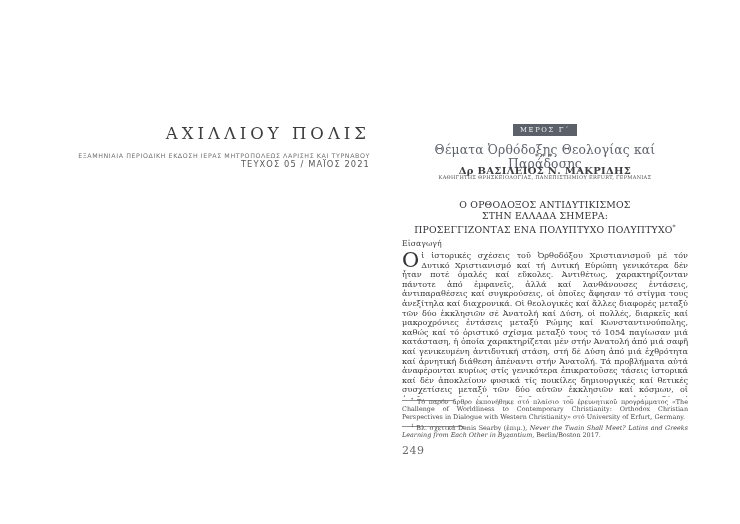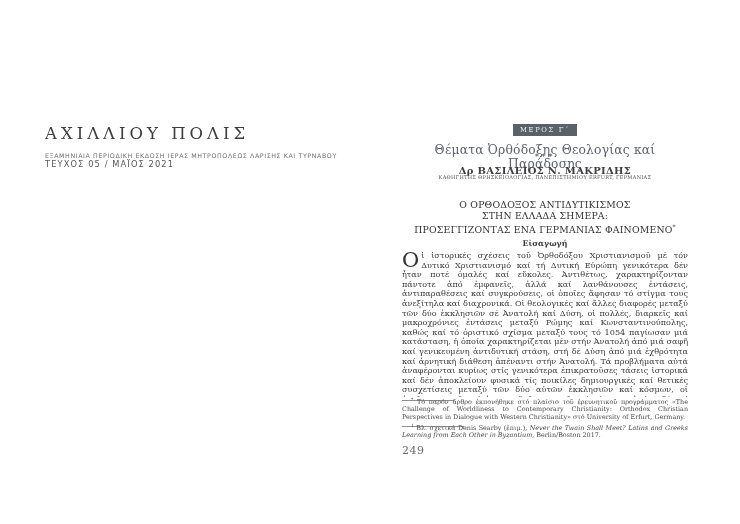--- a/index.html
+++ b/index.html
@@ -4,21 +4,21 @@
 <style>
   html,body{margin:0;padding:0;}
   body{
     width:740px;height:524px;background:#ffffff;position:relative;
     font-family:"DejaVu Serif", serif;
     -webkit-font-smoothing:antialiased;
   }
   .spread{position:absolute;inset:0;background:#ffffff;overflow:hidden;}
 
   
-  .left-block{position:absolute;left:0;top:124px;width:370px;text-align:left;padding-left:45px;}
+  .left-block{position:absolute;left:0;top:124px;width:370px;text-align:right;}
   .journal-title{
     margin:0;font-size:16.5px;font-weight:400;letter-spacing:4px;
     color:#3d3d3f;font-family:"DejaVu Serif",serif;
   }
   .journal-subtitle{
     margin-top:9px;font-family:"DejaVu Sans",sans-serif;
     font-size:6.3px;letter-spacing:.6px;color:#6e6e70;
   }
   .issue-line{
     margin-top:0;font-family:"DejaVu Sans",sans-serif;
@@ -40,21 +40,21 @@
     font-size:12.3px;color:#5e636b;letter-spacing:.2px;
   }
   .stars{top:152px;text-align:center;font-size:7.5px;letter-spacing:3px;color:#3e3e40;}
   .author{top:165px;text-align:center;font-size:10px;font-weight:700;color:#3f3f43;letter-spacing:.3px;}
   .affiliation{top:174px;text-align:center;font-size:5px;color:#55555a;letter-spacing:.3px;}
   .article-title{
     top:200px;margin:0;text-align:center;font-size:9.3px;font-weight:400;
     line-height:10.8px;color:#323237;letter-spacing:.2px;
   }
   .article-title sup{font-size:6px;}
-  .intro-heading{top:239px;text-align:center;font-size:7.8px;font-weight:700;color:#3b3b3f;}
+  .intro-heading{top:239px;text-align:left;font-size:7.8px;font-weight:400;color:#3b3b3f;}
   .body-text{
     top:251px;margin:0;height:146px;overflow:hidden;
     text-align:justify;font-size:8.1px;line-height:9.6px;color:#39393d;
   }
   .dropcap{
     float:left;font-size:21px;line-height:17.5px;padding:1px 2px 0 0;color:#333338;
   }
   .fn-rule{border:none;border-top:1px solid #8f8f91;height:0;}
   .rule-1{top:392px;width:52px;}
   .rule-2{top:418px;width:62px;}
@@ -87,21 +87,21 @@
     <h2 class="section-title">Θέματα Ὀρθόδοξης Θεολογίας καί Παράδοσης</h2>
 
     <div class="stars">***</div>
 
     <div class="author">Δρ ΒΑΣΙΛΕΙΟΣ Ν. ΜΑΚΡΙΔΗΣ</div>
     <div class="affiliation">ΚΑΘΗΓΗΤΗΣ ΘΡΗΣΚΕΙΟΛΟΓΙΑΣ, ΠΑΝΕΠΙΣΤΗΜΙΟΥ ERFURT, ΓΕΡΜΑΝΙΑΣ</div>
 
     <h3 class="article-title">
       <span>Ο ΟΡΘΟΔΟΞΟΣ ΑΝΤΙΔΥΤΙΚΙΣΜΟΣ</span><br>
       <span>ΣΤΗΝ ΕΛΛΑΔΑ ΣΗΜΕΡΑ:</span><br>
-      <span>ΠΡΟΣΕΓΓΙΖΟΝΤΑΣ ΕΝΑ ΓΕΡΜΑΝΙΑΣ ΦΑΙΝΟΜΕΝΟ</span><sup>*</sup>
+      <span>ΠΡΟΣΕΓΓΙΖΟΝΤΑΣ ΕΝΑ ΠΟΛΥΠΤΥΧΟ ΠΟΛΥΠΤΥΧΟ</span><sup>*</sup>
     </h3>
 
     <div class="intro-heading">Εἰσαγωγή</div>
 
     <p class="body-text">
       <span class="dropcap">Ο</span><span>ἱ ἱστορικές σχέσεις τοῦ Ὀρθοδόξου Χριστιανισμοῦ μέ τόν Δυτικό Χριστιανισμό καί τή Δυτική Εὐρώπη γενικότερα δέν ἦταν ποτέ ὁμαλές καί εὔκολες. Ἀντιθέτως, χαρακτηρίζονταν πάντοτε ἀπό ἐμφανεῖς, ἀλλά καί λανθάνουσες ἐντάσεις, ἀντιπαραθέσεις καί συγκρούσεις, οἱ ὁποῖες ἄφησαν τό στίγμα τους ἀνεξίτηλα καί διαχρονικά. Οἱ θεολογικές καί ἄλλες διαφορές μεταξύ τῶν δύο ἐκκλησιῶν σέ Ἀνατολή καί Δύση, οἱ πολλές, διαρκεῖς καί μακροχρόνιες ἐντάσεις μεταξύ Ρώμης καί Κωνσταντινούπολης, καθώς καί τό ὁριστικό σχίσμα μεταξύ τους τό 1054 παγίωσαν μιά κατάσταση, ἡ ὁποία χαρακτηρίζεται μέν στήν Ἀνατολή ἀπό μιά σαφῆ καί γενικευμένη ἀντιδυτική στάση, στή δέ Δύση ἀπό μιά ἐχθρότητα καί ἀρνητική διάθεση ἀπέναντι στήν Ἀνατολή. Τά προβλήματα αὐτά ἀναφέρονται κυρίως στίς γενικότερα ἐπικρατοῦσες τάσεις ἱστορικά καί δέν ἀποκλείουν φυσικά τίς ποικίλες δημιουργικές καί θετικές συσχετίσεις μεταξύ τῶν δύο αὐτῶν ἐκκλησιῶν καί κόσμων, οἱ ὁποῖες μποροῦν νά ἐντοπισθοῦν παντοῦ καί πάντοτε, ἀκόμη δέ καί σέ περιόδους μεγάλων ἐντάσεων καί συγκρούσεων</span>
     </p>
 
     <hr class="fn-rule rule-1">
 

